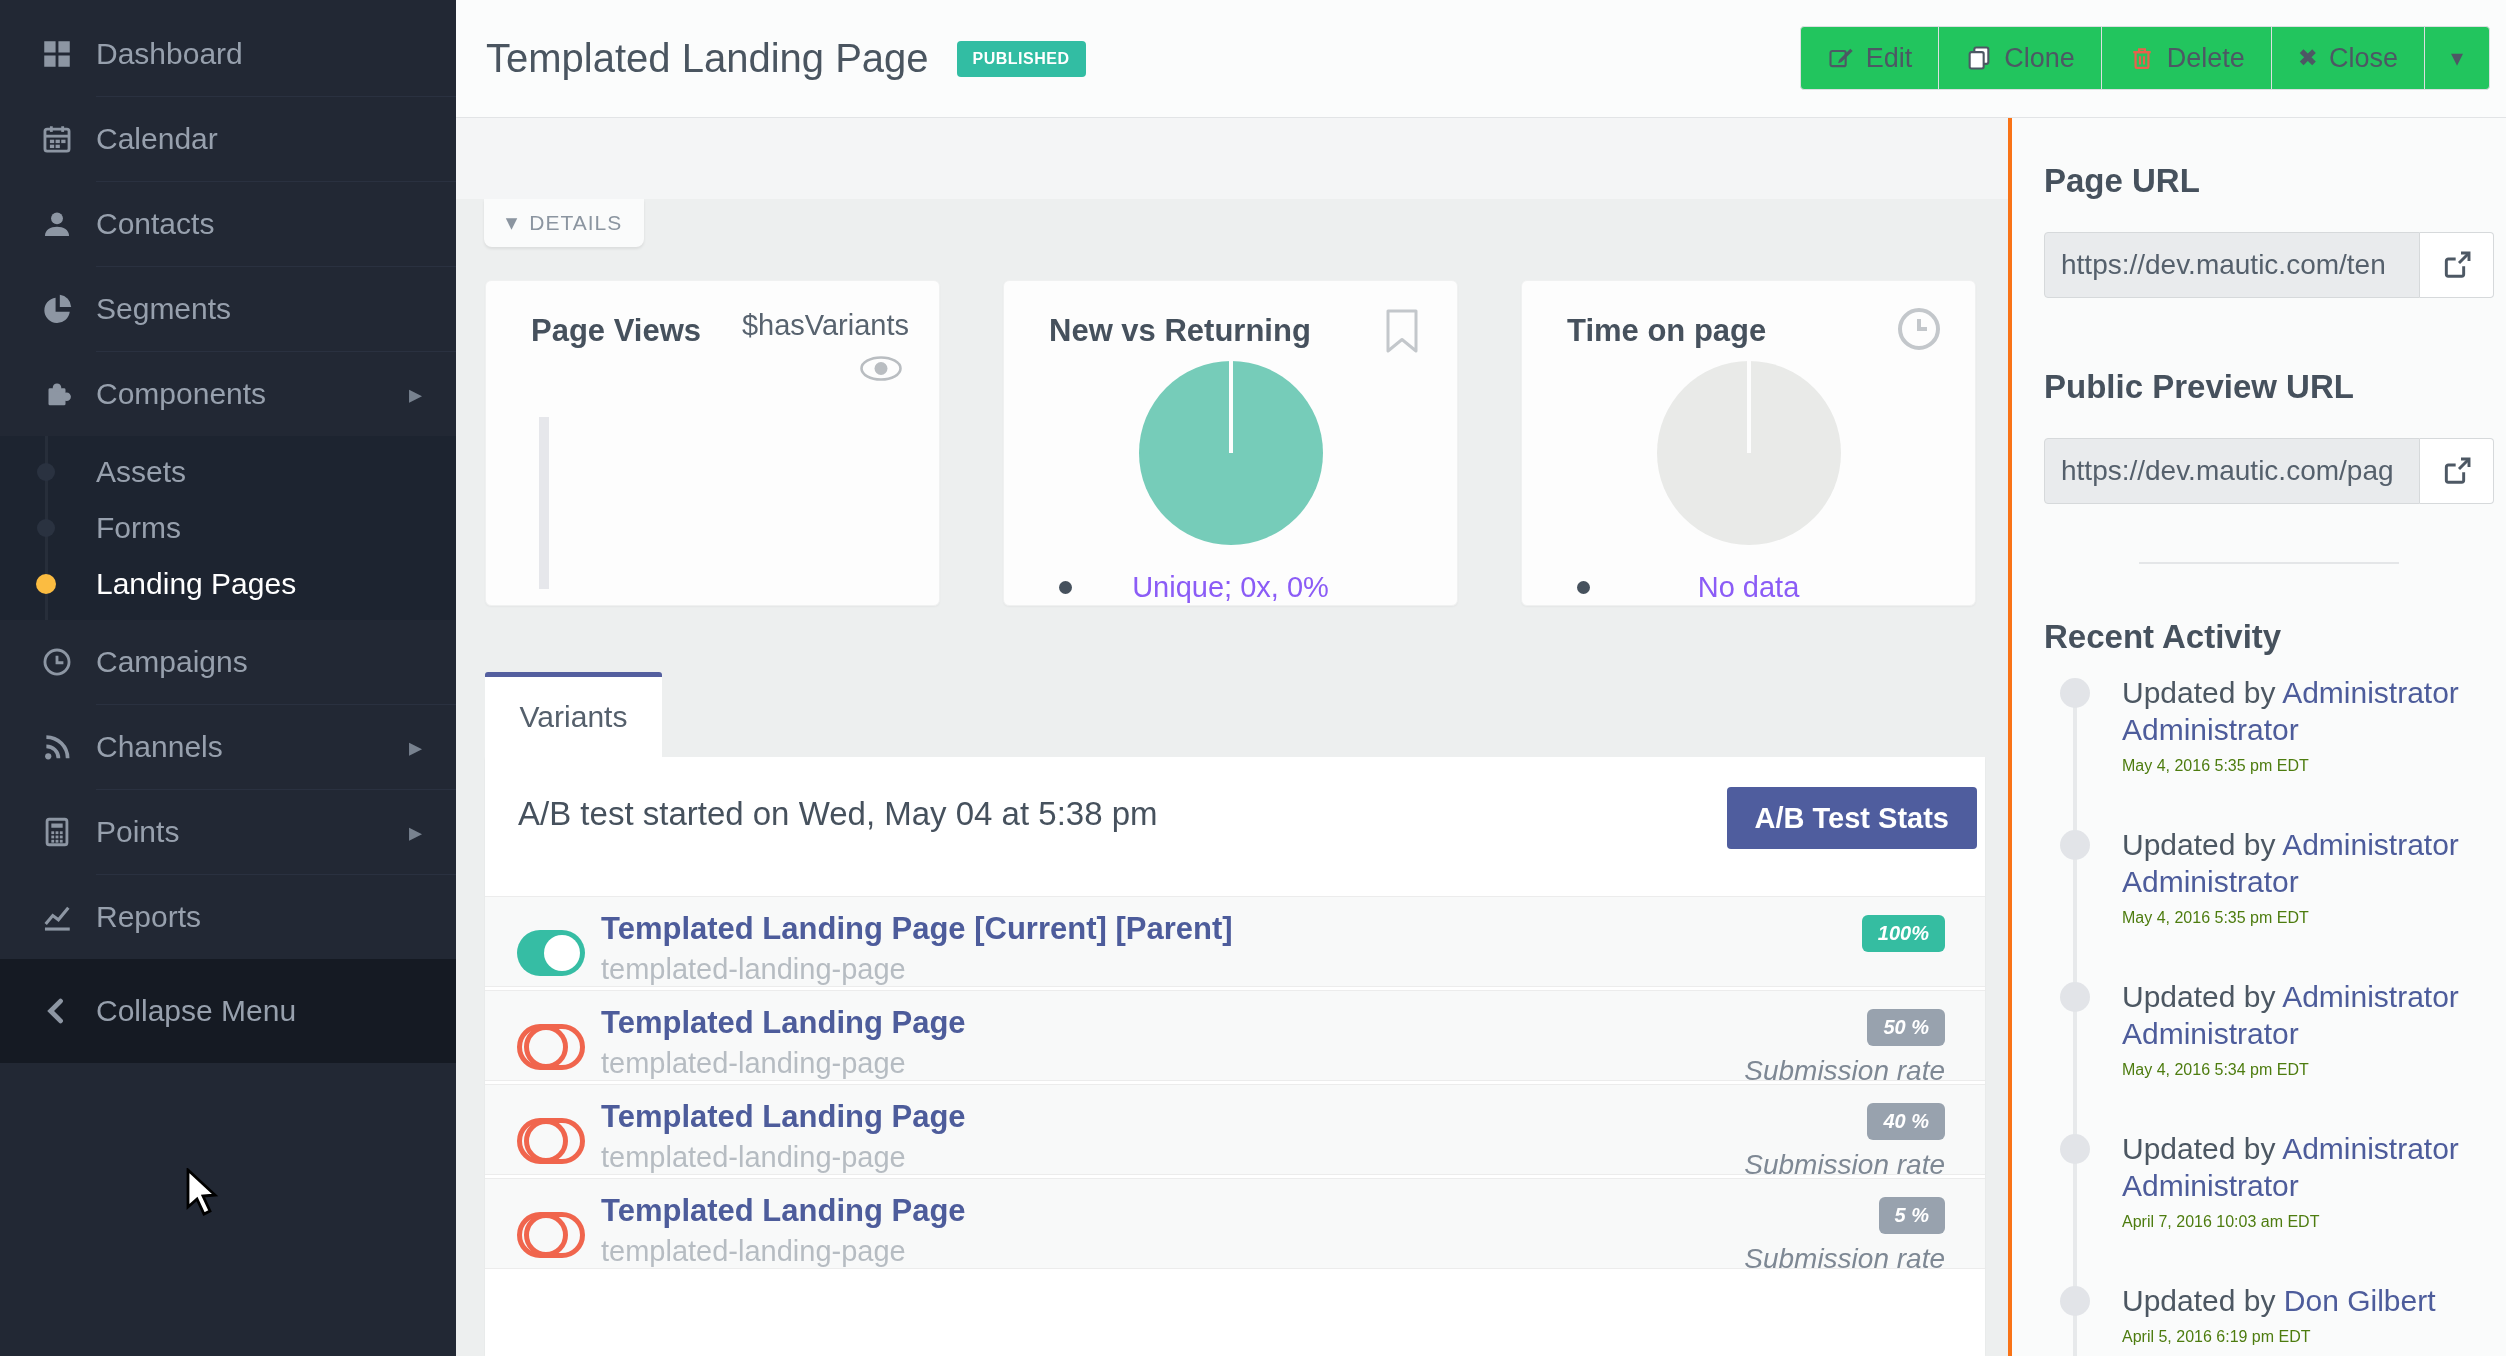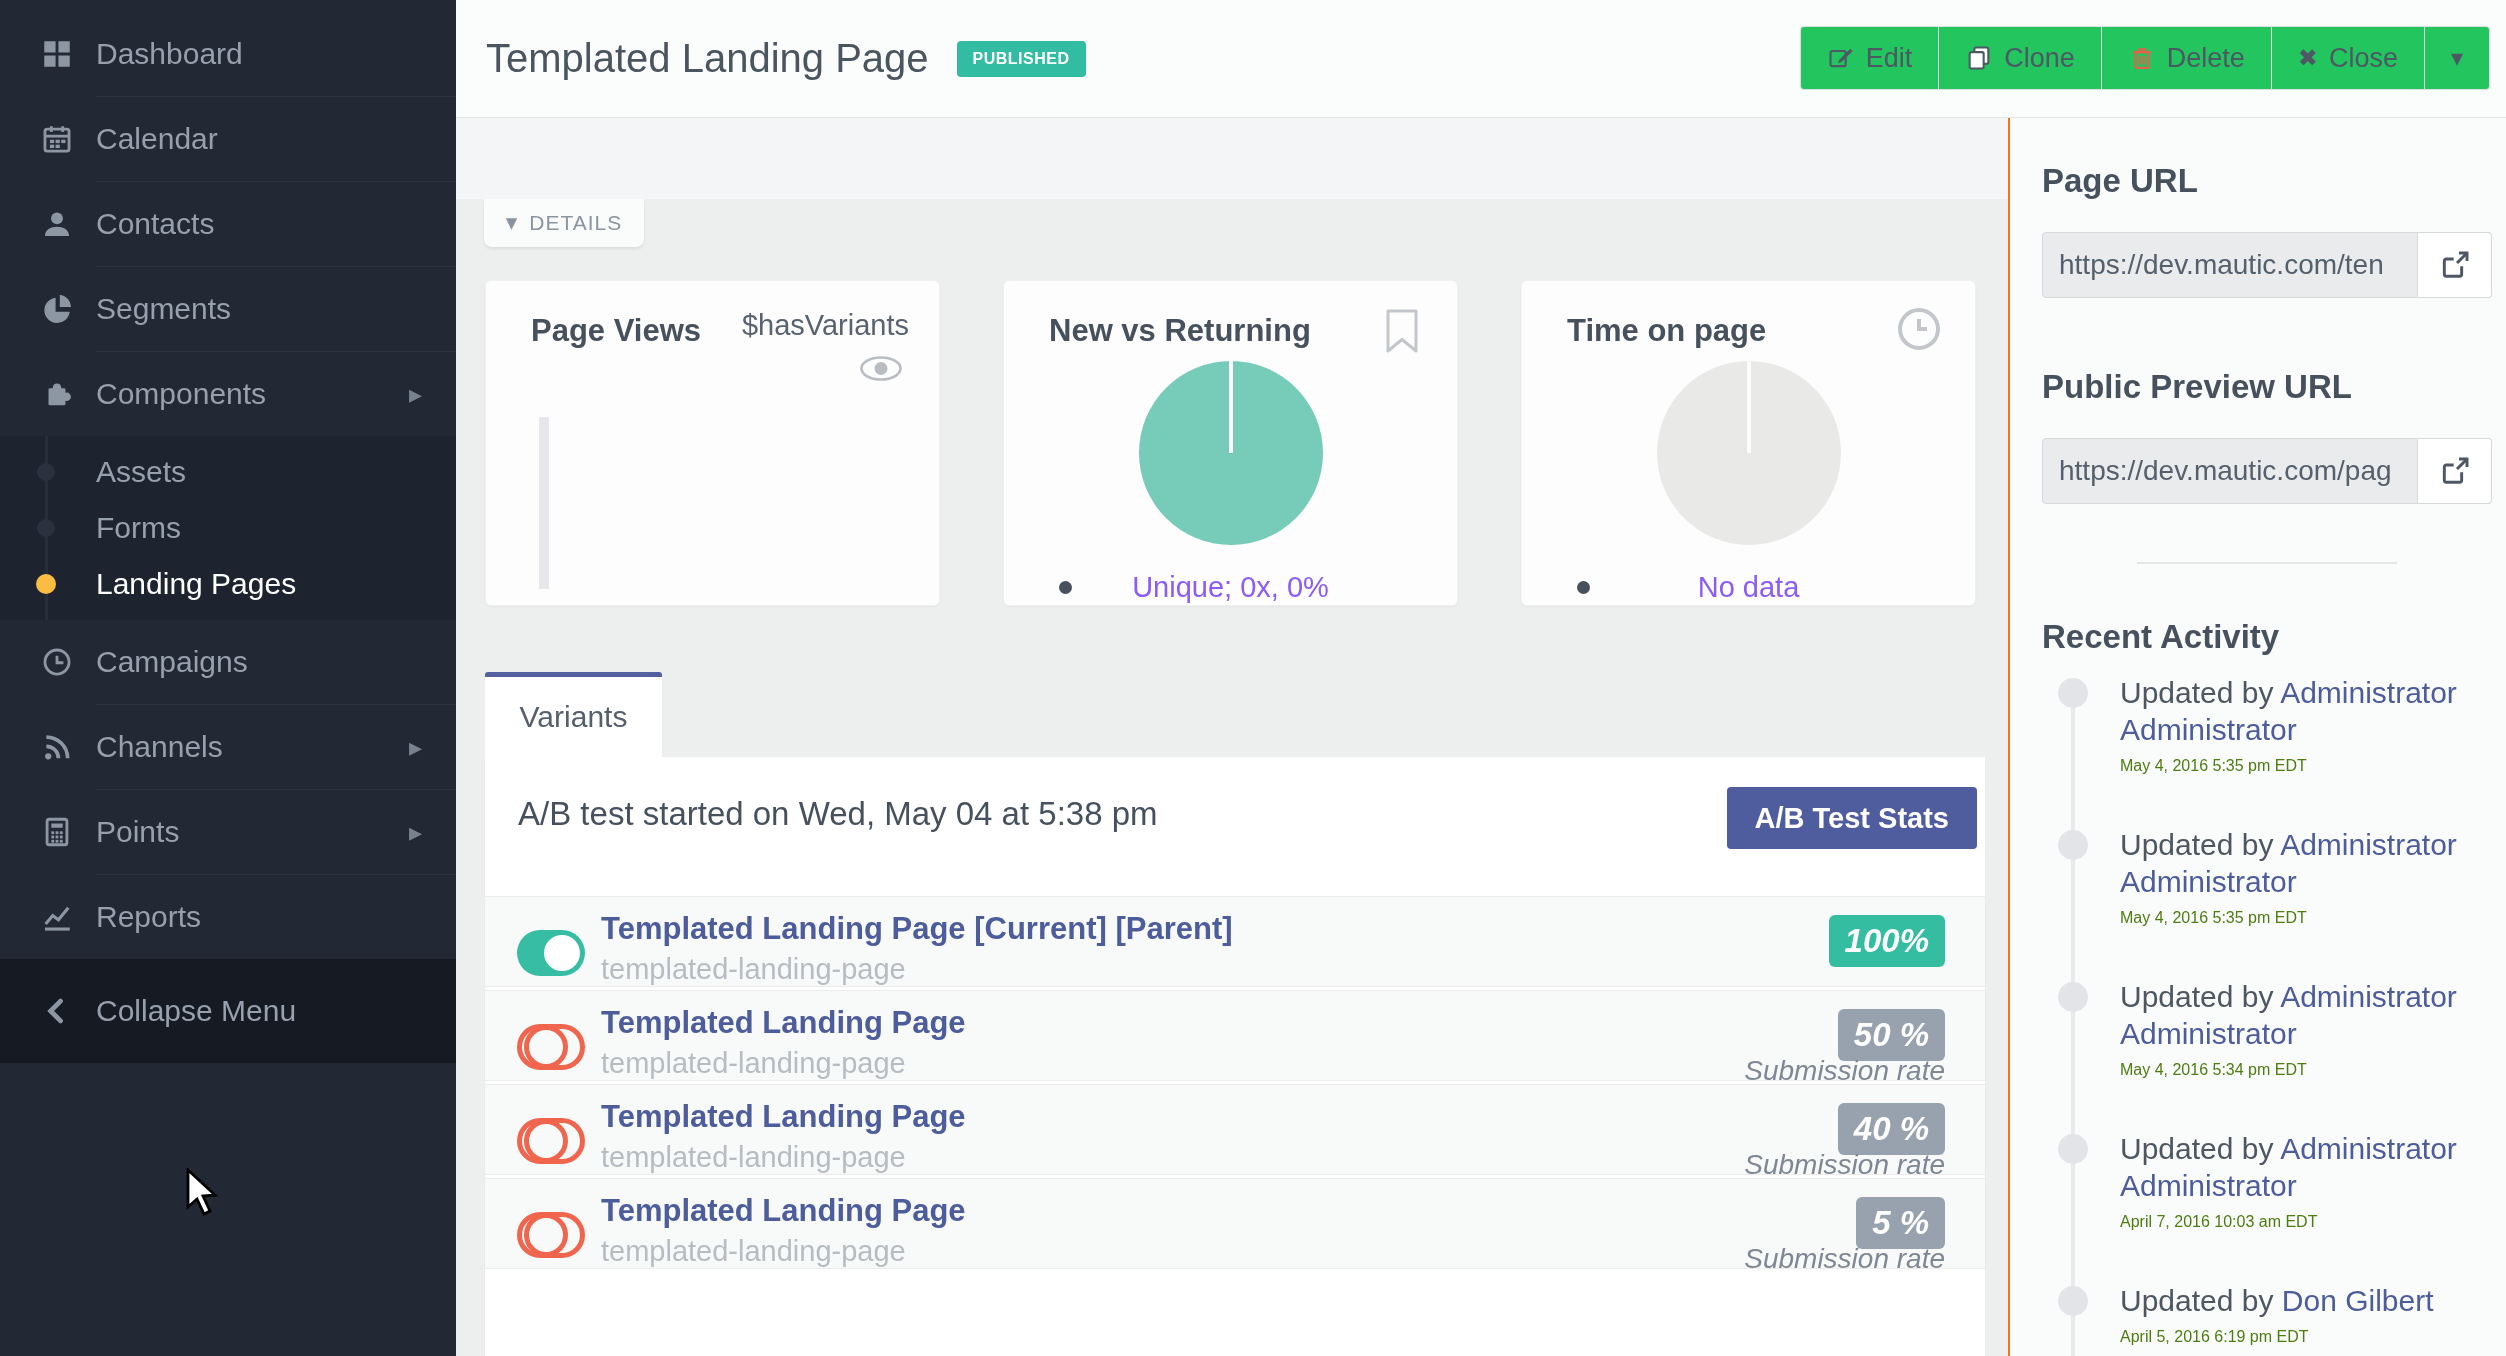--- a/index.html
+++ b/index.html
@@ -89,29 +89,29 @@
   .toggle.on { background:#36bda4; border-radius:23px; }
   .toggle.on .knob { position:absolute; right:5px; top:5px; width:36px; height:36px;
     border-radius:50%; background:#ffffff; }
   .toggle.off { border:5px solid #f0654d; border-radius:23px; }
   .toggle.off .knob { position:absolute; left:2px; top:-4px; width:44px; height:44px;
     border:5px solid #f0654d; border-radius:50%; background:#f8f9f9; }
   .vtitle { position:absolute; left:116px; top:14px; font-size:31px; font-weight:bold;
     color:#4d5c9b; text-decoration:none; cursor:pointer; }
   .vslug { position:absolute; left:116px; top:56px; font-size:29px; color:#b6bcc2; }
   .vbadge { position:absolute; right:40px; top:18px; padding:7px 16px; border-radius:6px;
-    color:#fff; font-size:33px; font-weight:bold; font-style:italic; }
+    color:#fff; font-size:20px; font-weight:bold; font-style:italic; }
   .vbadge.teal { background:#35bda1; }
   .vbadge.gray { background:#98a2ae; }
   .vnote { position:absolute; right:40px; top:64px; font-size:28px; font-style:italic;
     color:#7e8894; }
 
   
   .rightbar { position:absolute; left:2008px; top:118px; width:498px; height:1238px;
-    background:#fafbfb; border-left:2px solid #f97316; }
+    background:#fafbfb; border-left:4px solid #f97316; }
   .rb-h { position:absolute; left:32px; font-size:33px; font-weight:bold; color:#46515d; }
   .url-group { position:absolute; left:32px; width:450px; height:66px; display:flex; }
   .url-input { flex:1; min-width:0; background:#e9ebed; border:1px solid #d6d9db;
     border-radius:4px 0 0 4px; padding:0 16px; font-size:28px; color:#55606c;
     font-family:"Liberation Sans", sans-serif; }
   .url-btn { width:74px; background:#ffffff; border:1px solid #d6d9db; border-left:none;
     border-radius:0 4px 4px 0; display:flex; align-items:center; justify-content:center;
     cursor:pointer; }
   .rb-divider { position:absolute; left:127px; top:444px; width:260px; height:2px;
     background:#e4e6e8; }

